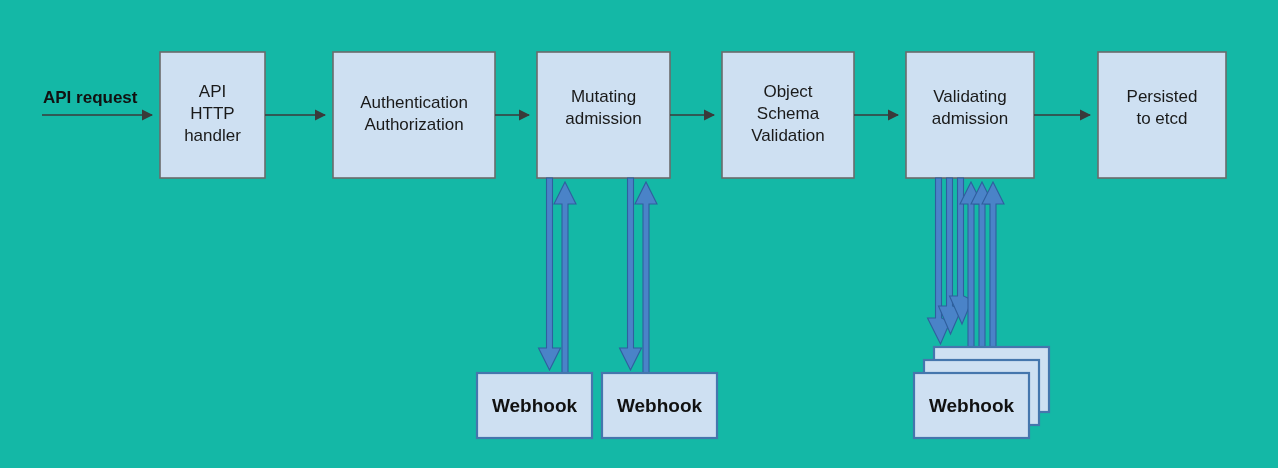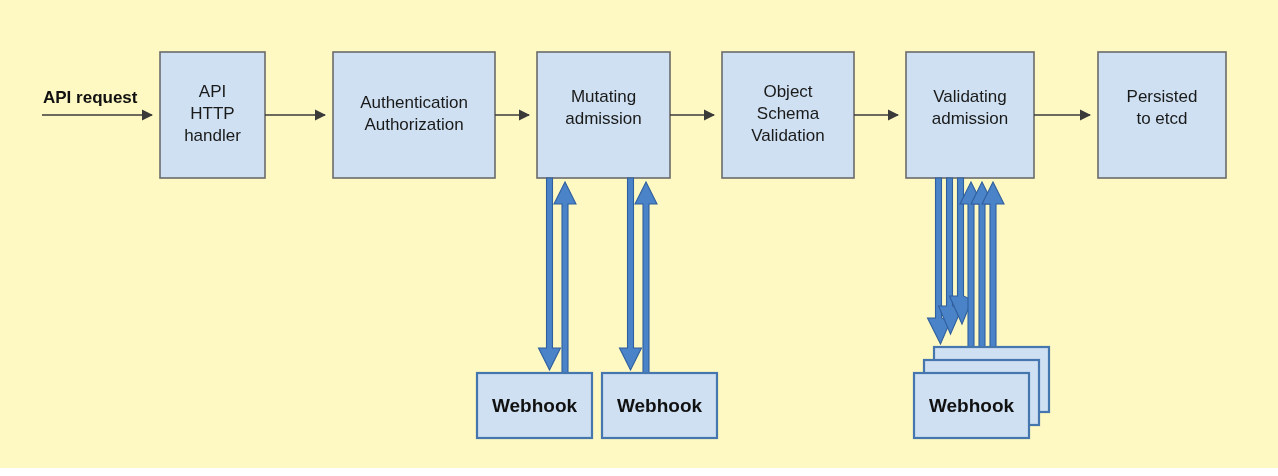--- a/index.html
+++ b/index.html
@@ -10,21 +10,21 @@
   body {
     width: 1278px;
     height: 476px;
     font-family: "Liberation Sans", sans-serif;
     overflow: hidden;
   }
   #diagram-root {
     position: relative;
     width: 1278px;
     height: 468px;
-    background: #fef9c3;
+    background: #14b8a6;
     text-align: center;
   }
   svg.diagram-svg {
     position: absolute;
     left: 0;
     top: 0;
     width: 1278px;
     height: 476px;
     display: block;
   }

